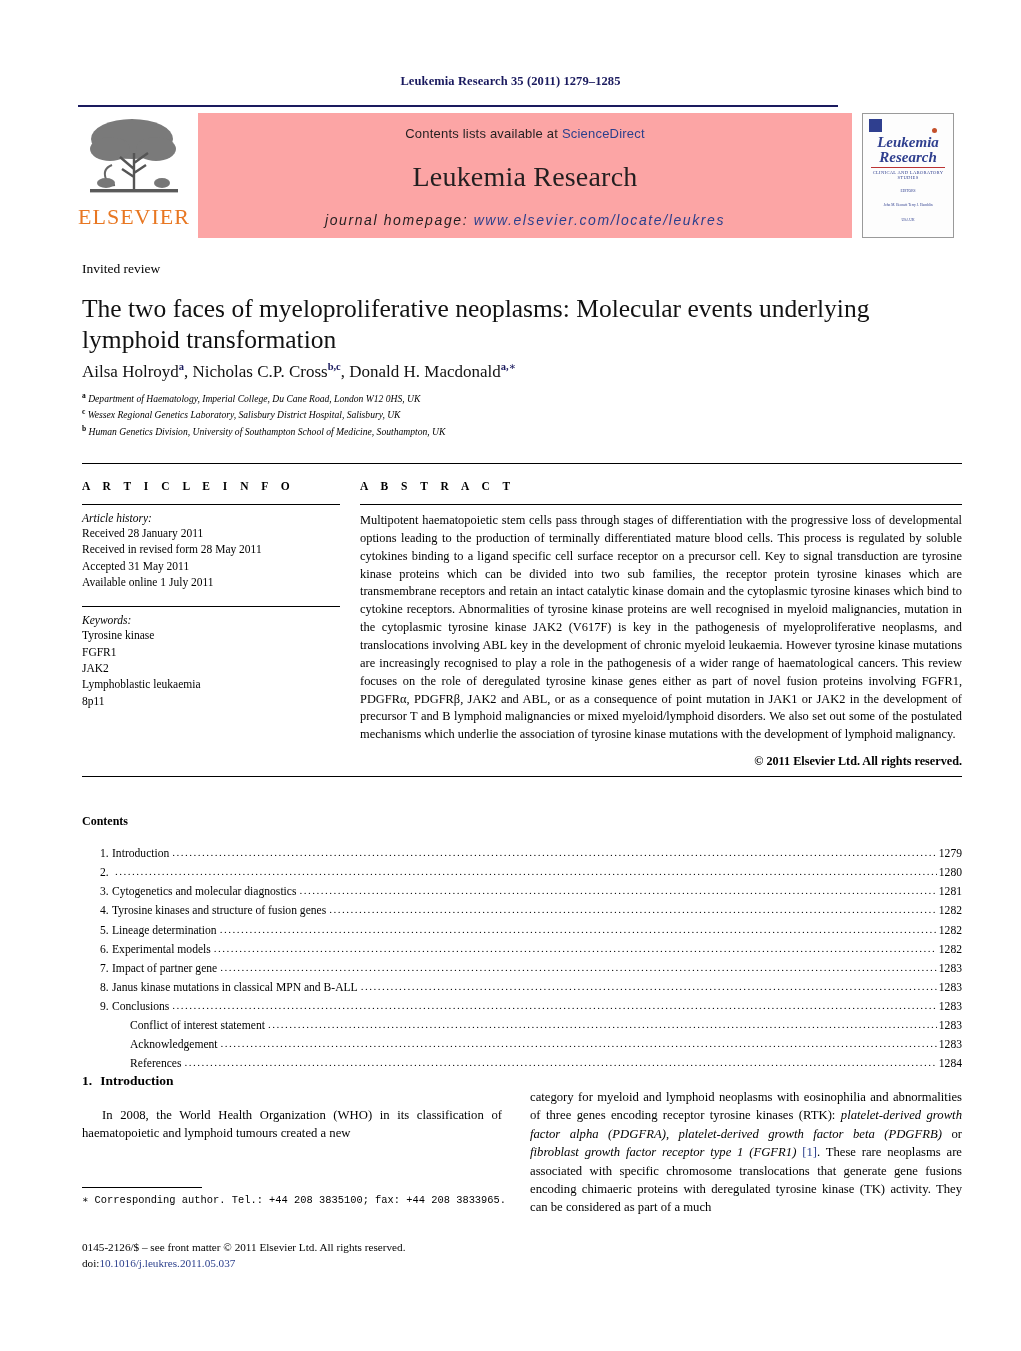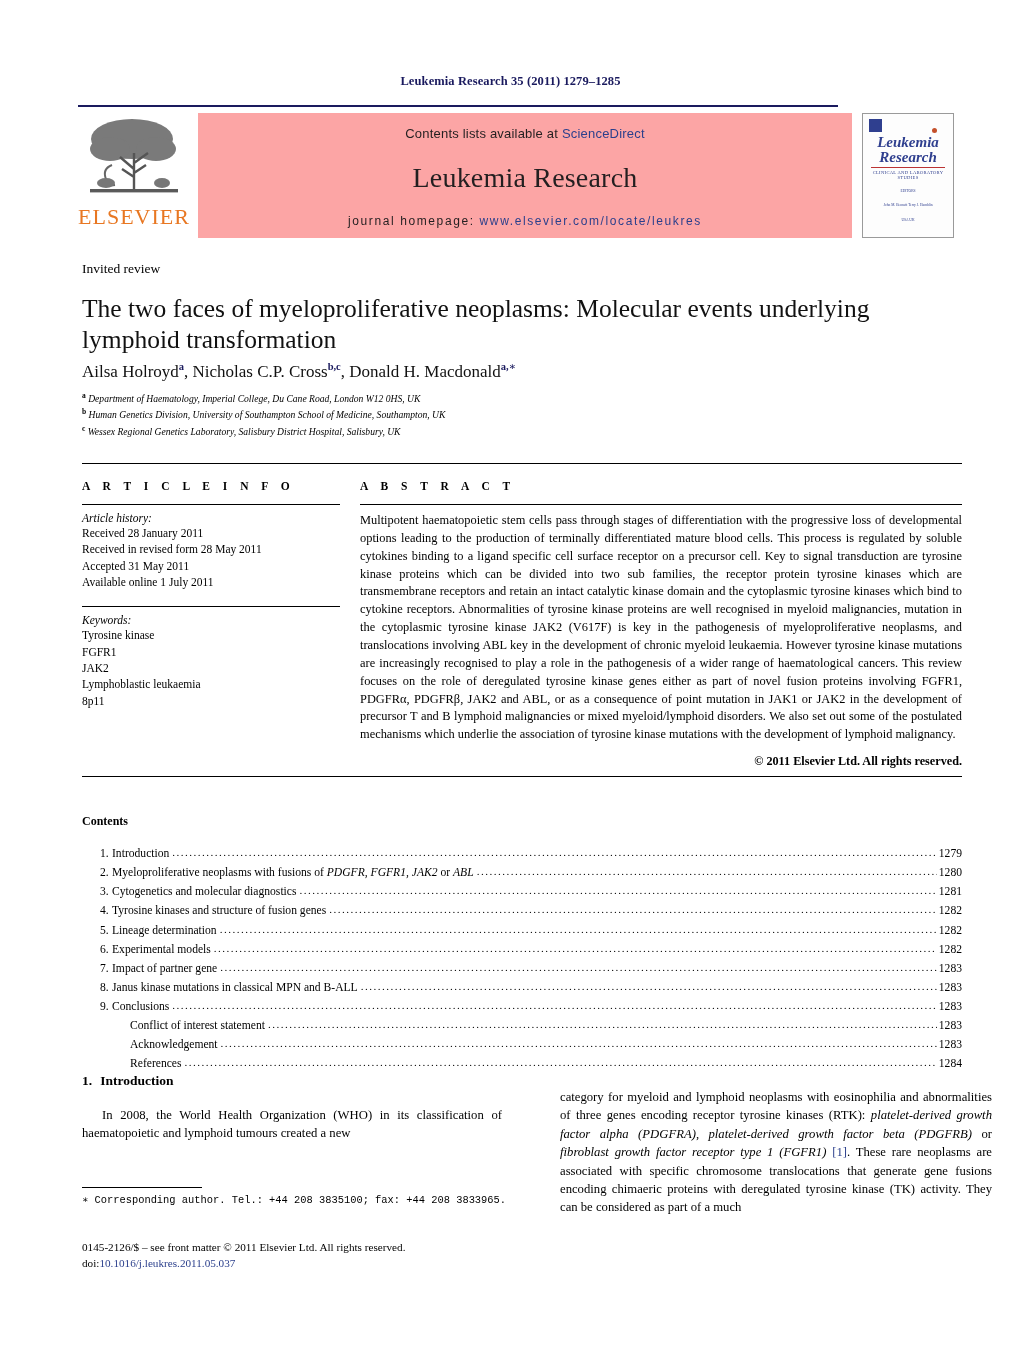--- a/index.html
+++ b/index.html
@@ -92,23 +92,24 @@
   }
   .contents-line .sd { color:#2b3f8c; }
   .journal-name {
     font-family: "Liberation Serif", serif;
     font-size: 28px;
     color: #231f20;
     letter-spacing: 0.2px;
   }
   .homepage-line {
     font-family: "Liberation Sans", sans-serif;
-    font-size: 12px;
+    font-size: 14px;
     color: #231f20;
     letter-spacing: 1.6px;
+    font-style: italic;
   }
   .homepage-line .url { color:#2b3f8c; }
 
   .cover-thumb {
     flex: 0 0 92px;
     width: 92px;
     border: 1px solid #9a9a9a;
     background: #fdfdfd;
     box-sizing: border-box;
     padding: 5px 4px;
@@ -296,21 +297,21 @@
     left: 82px;
     width: 420px;
     font-size: 12.7px;
     line-height: 1.45;
     text-align: justify;
   }
   .body-left p { margin: 0; text-indent: 20px; }
   .body-right {
     position: absolute;
     top: 1080px;
-    left: 560px;
+    left: 530px;
     width: 432px;
     font-size: 12.7px;
     line-height: 1.45;
     text-align: justify;
   }
   .body-right p { margin: 0; }
   .body-right i { font-style: italic; }
   .ref-link { color: #2b3f8c; }
 
   
@@ -393,22 +394,22 @@
 
     </div>
   </div>
 
   <div class="art-type">Invited review</div>
   <h1 class="art-title" style="margin:0;font-weight:normal;">The two faces of myeloproliferative neoplasms: Molecular events underlying lymphoid transformation</h1>
   <div class="authors">Ailsa Holroyd<sup>a</sup>, Nicholas C.P. Cross<sup>b,c</sup>, Donald H. Macdonald<sup>a,∗</sup></div>
 
   <div class="affils">
     <div><sup>a</sup> <span>Department of Haematology, Imperial College, Du Cane Road, London W12 0HS, UK</span></div>
+    <div><sup>c</sup> <span>Wessex Regional Genetics Laboratory, Salisbury District Hospital, Salisbury, UK</span></div>
     <div><sup>b</sup> <span>Human Genetics Division, University of Southampton School of Medicine, Southampton, UK</span></div>
-    <div><sup>c</sup> <span>Wessex Regional Genetics Laboratory, Salisbury District Hospital, Salisbury, UK</span></div>
   </div>
 
   <div class="band">
     <div class="col-info">
       <div class="sec-head">A R T I C L E   I N F O</div>
       <div class="hr-thin"></div>
       <div class="hist-label">Article history:</div>
       <div class="hist-line">Received 28 January 2011</div>
       <div class="hist-line">Received in revised form 28 May 2011</div>
       <div class="hist-line">Accepted 31 May 2011</div>
@@ -437,21 +438,20 @@
   <div class="contents-head">Contents</div>
   <div class="toc">
       <div class="toc-row">
         <span class="toc-num">1.</span>
         <span class="toc-label">Introduction</span>
         <span class="toc-dots">............................................................................................................................................................................................................................</span>
         <span class="toc-page">1279</span>
       </div>
       <div class="toc-row">
         <span class="toc-num">2.</span>
-        <span class="toc-label">Myeloproliferative neoplasms with fusions of <i>PDGFR, FGFR1, JAK2</i> or <i>ABL</i></span>
         <span class="toc-dots">............................................................................................................................................................................................................................</span>
         <span class="toc-page">1280</span>
       </div>
       <div class="toc-row">
         <span class="toc-num">3.</span>
         <span class="toc-label">Cytogenetics and molecular diagnostics</span>
         <span class="toc-dots">............................................................................................................................................................................................................................</span>
         <span class="toc-page">1281</span>
       </div>
       <div class="toc-row">

